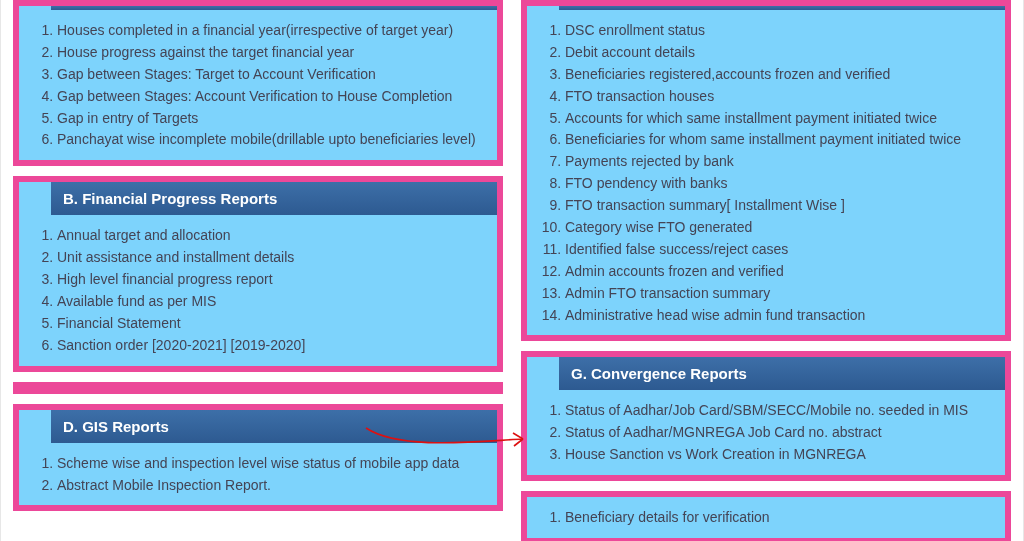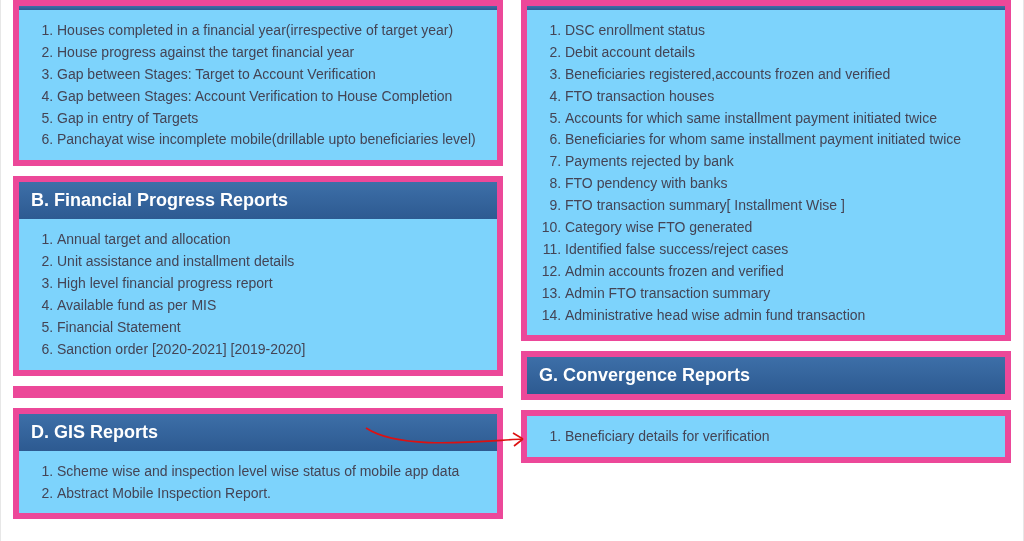--- a/index.html
+++ b/index.html
@@ -32,21 +32,22 @@
   .panel {
     border: 6px solid #ec4899;
     background: #7dd3fc;
     margin-bottom: 10px;
   }
   .panel-header {
     background: linear-gradient(#3d6fa8, #2d5a91);
     color: #ffffff;
     font-weight: 600;
     padding: 8px 12px;
-    font-size: 18px;
+    font-size: 15px;
+    margin-left: 32px;
   }
   .panel-body {
     padding: 8px 8px 8px 20px;
   }
   ol.report-list {
     margin: 0;
     padding: 0 0 0 18px;
     list-style: decimal;
   }
   ol.report-list li {
@@ -135,20 +136,27 @@
             <li><span>Identified false success/reject cases</span></li>
             <li><span>Admin accounts frozen and verified</span></li>
             <li><span>Admin FTO transaction summary</span></li>
             <li><span>Administrative head wise admin fund transaction</span></li>
           </ol>
         </div>
       </div>
 
       <div class="panel">
         <div class="panel-header">G. Convergence Reports</div>
+        <div class="panel-body">
+          <ol class="report-list">
+            <li><span>Status of Aadhar/Job Card/SBM/SECC/Mobile no. seeded in MIS</span></li>
+            <li><span>Status of Aadhar/MGNREGA Job Card no. abstract</span></li>
+            <li><span>House Sanction vs Work Creation in MGNREGA</span></li>
+          </ol>
+        </div>
       </div>
 
       <div class="panel">
         <div class="panel-body">
           <ol class="report-list">
             <li><span>Beneficiary details for verification</span></li>
           </ol>
         </div>
       </div>
 

